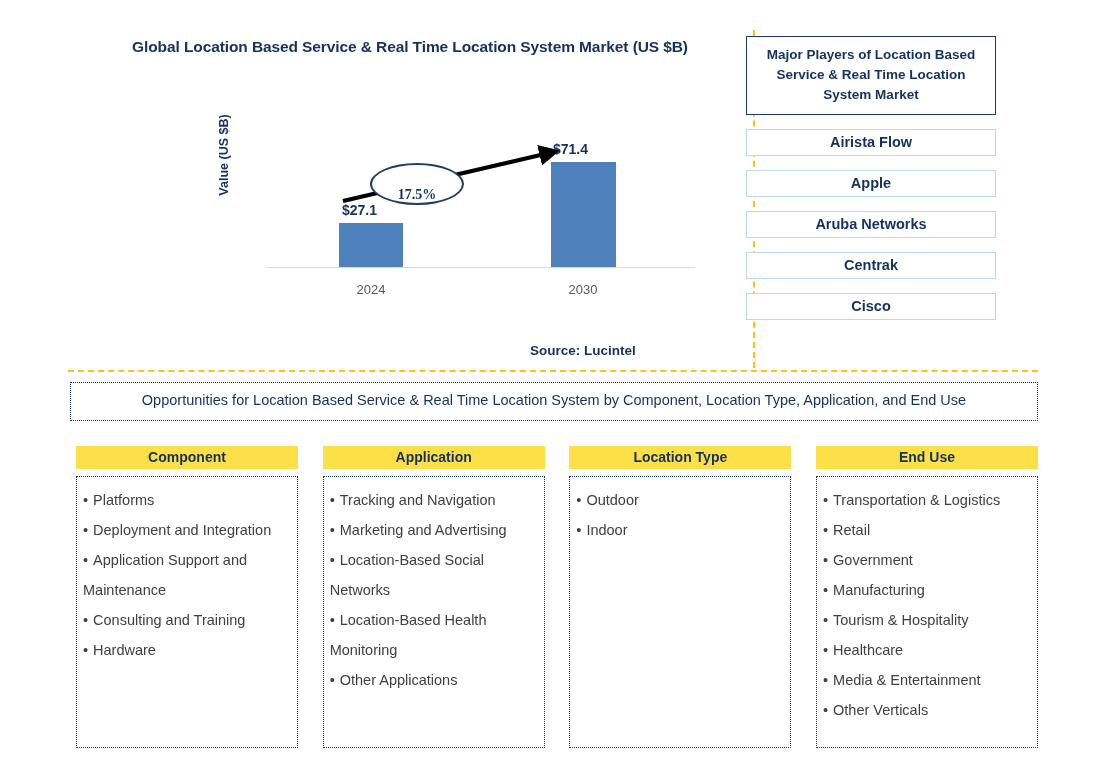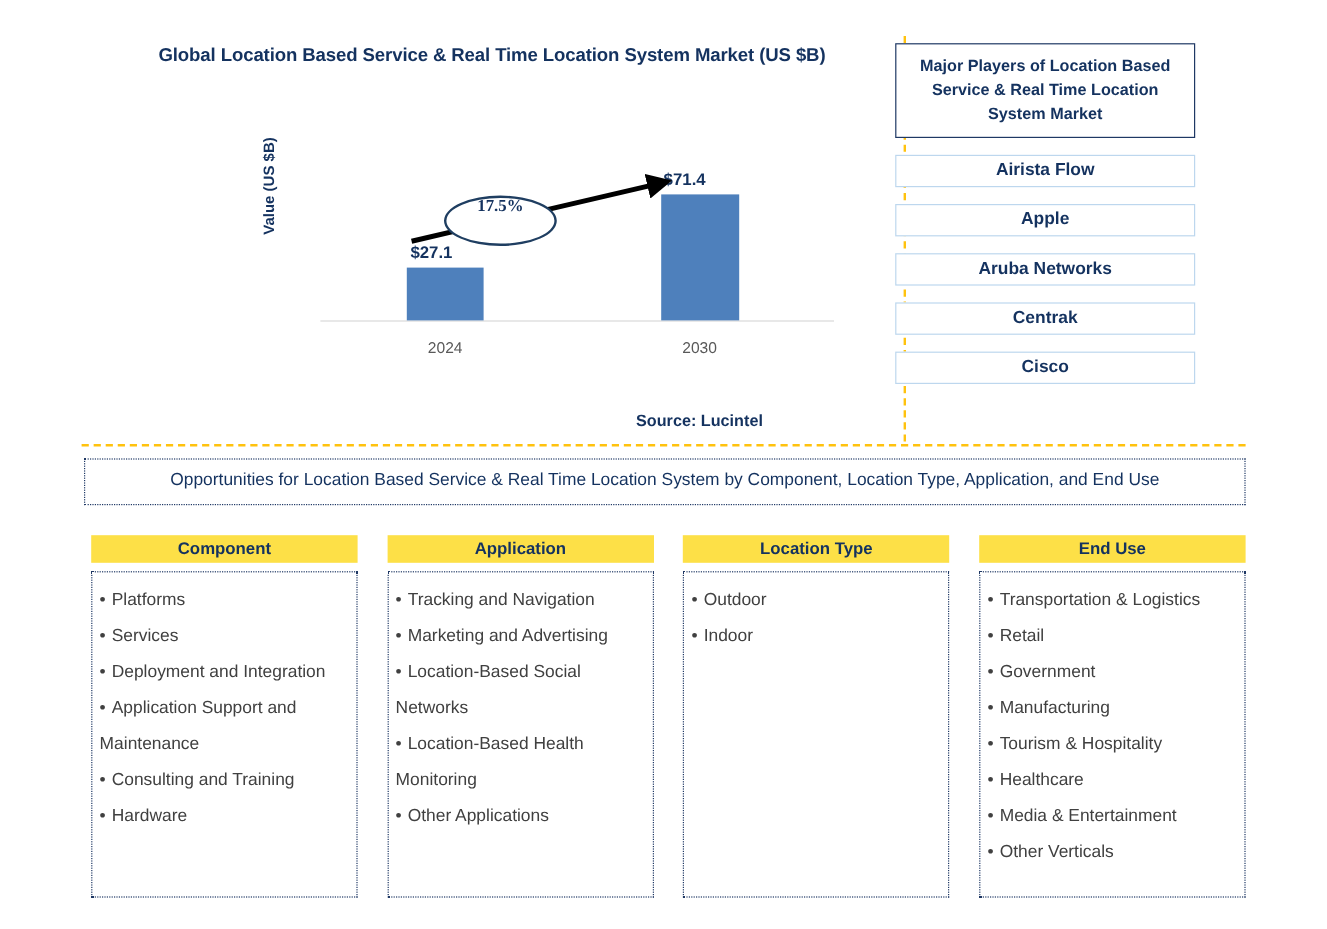--- a/index.html
+++ b/index.html
@@ -114,21 +114,21 @@
   #cagr-ellipse {
     position: absolute;
     left: 165px;
     top: 33px;
     width: 90px;
     height: 38px;
     border: 2.5px solid #1F3E61;
     border-radius: 50%;
     background: #ffffff;
     display: flex;
-    align-items: flex-start;
+    align-items: flex-end;
     justify-content: center;
   }
   #cagr-text {
     font-family: "Liberation Serif", serif;
     font-size: 14px;
     font-weight: bold;
     color: #14325F;
   }
 
   #source-text {
@@ -315,21 +315,20 @@
 
   <div id="opportunities-banner">Opportunities for Location Based Service &amp; Real Time Location System by Component, Location Type, Application, and End Use</div>
 
   <div id="columns">
 
     <div class="column">
       <div class="col-header">Component</div>
       <div class="col-body">
         <ul>
           <li>Platforms</li>
-          <li>Services</li>
           <li class="wrapped">Deployment and Integration</li>
           <li class="wrapped">Application Support and Maintenance</li>
           <li>Consulting and Training</li>
           <li>Hardware</li>
         </ul>
       </div>
     </div>
 
     <div class="column">
       <div class="col-header">Application</div>

